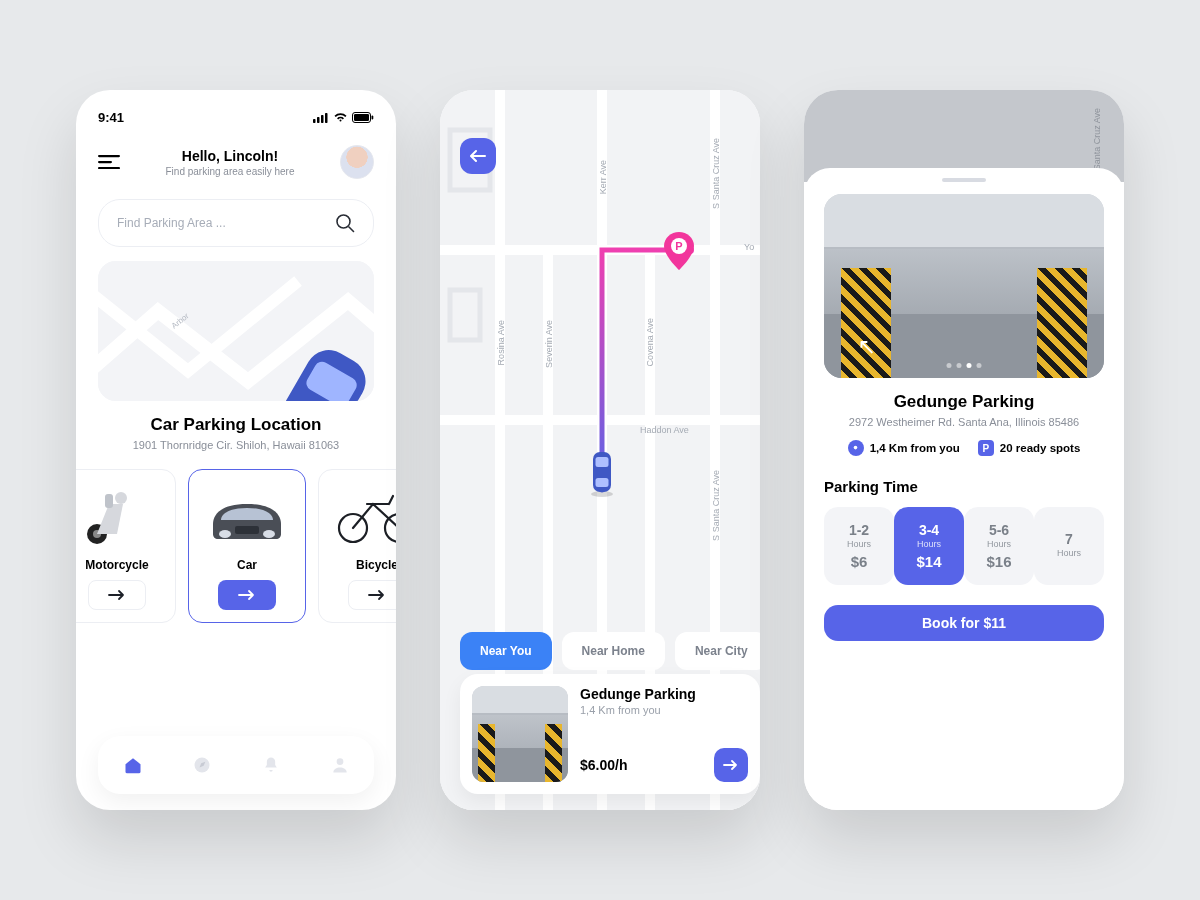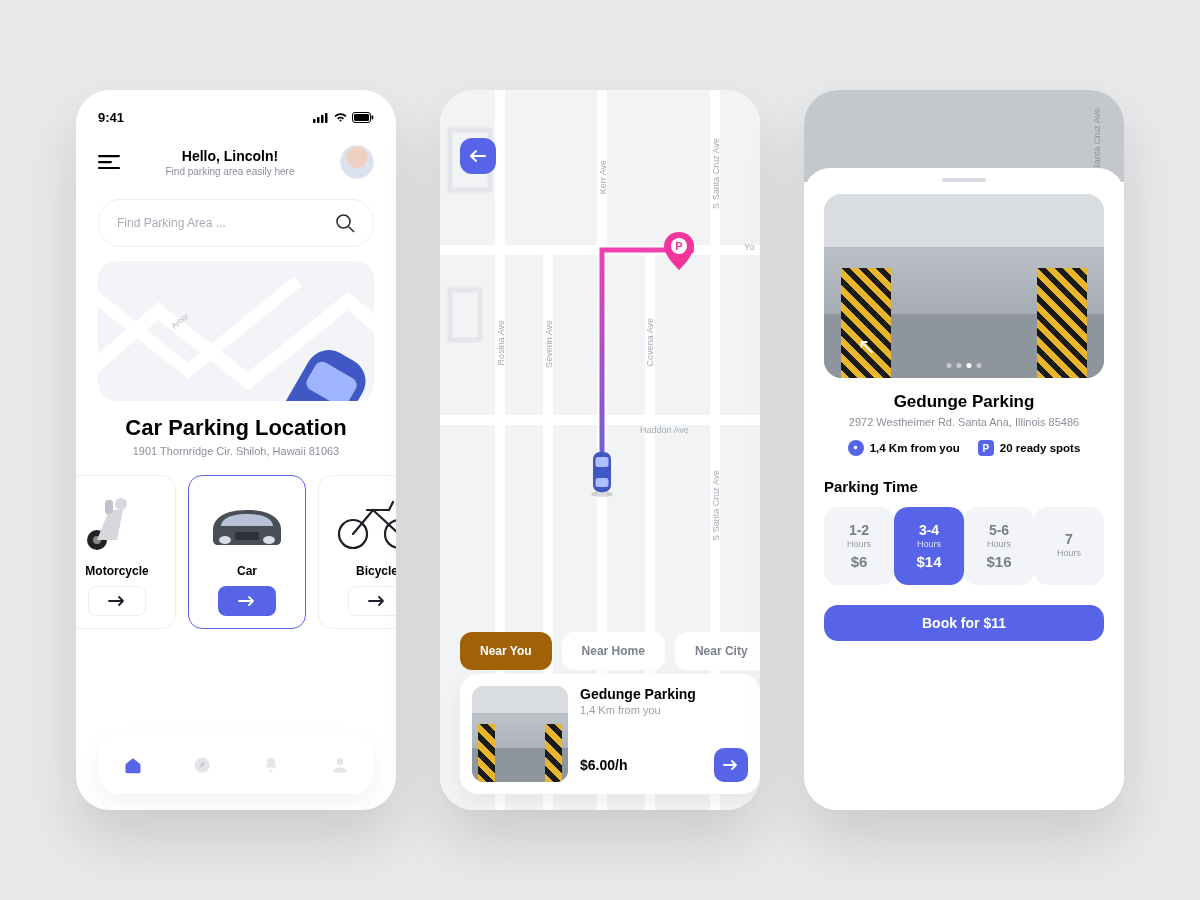--- a/index.html
+++ b/index.html
@@ -16,21 +16,21 @@
   .greet h1 { font-size: 14px; font-weight: 700; }
   .greet p  { font-size: 10px; color: #8a8f99; margin-top: 2px; }
   .avatar { width: 34px; height: 34px; border-radius: 50%; background: radial-gradient(circle at 50% 35%, #f0d0c0 0 40%, #dce1ef 41% 100%); border: 1px solid #e5e7ee; }
   .search { display: flex; align-items: center; justify-content: space-between; border: 1px solid #eceef3; border-radius: 22px; padding: 13px 18px; margin-bottom: 14px; }
   .search span { color: #a7adb8; font-size: 12px; }
 
   .mini-map { position: relative; height: 140px; border-radius: 18px; overflow: hidden; background: #f3f4f7; margin-bottom: 14px; }
   .mini-map svg { width: 100%; height: 100%; display: block; }
   .car-icon { position: absolute; width: 18px; height: 34px; left: 80px; top: 80px; transform: rotate(30deg); }
 
-  .loc-title { text-align: center; font-size: 22px; font-weight: 800; margin-bottom: 4px; }
+  .loc-title { text-align: center; font-size: 17px; font-weight: 800; margin-bottom: 4px; }
   .loc-addr  { text-align: center; font-size: 11px; color: #8a8f99; margin-bottom: 18px; }
 
   .vehicles { display: flex; gap: 12px; margin: 0 -40px 18px -40px; }
   .v-card { flex: 0 0 118px; border: 1px solid #eceef3; border-radius: 14px; background: #fff; padding: 10px 10px 12px 10px; display: flex; flex-direction: column; align-items: center; }
   .v-card.selected { border: 1.8px solid #5764e8; }
   .v-img { width: 100%; height: 72px; display: flex; align-items: center; justify-content: center; }
   .v-label { font-size: 12px; font-weight: 600; margin-top: 6px; }
   .v-btn { margin-top: 8px; width: 58px; height: 30px; border-radius: 8px; display: flex; align-items: center; justify-content: center; }
   .v-btn.white { background:#fff; border:1px solid #eceef3; }
   .v-btn.blue  { background:#5764e8; }
@@ -44,21 +44,21 @@
   .map-full svg.roads { position: absolute; inset: 0; width: 100%; height: 100%; }
   .street-label { position: absolute; font-size: 9px; color: #a5abb4; white-space: nowrap; }
   .vt { writing-mode: vertical-rl; transform: rotate(180deg); }
   .back-btn { position: absolute; top: 48px; left: 20px; width: 36px; height: 36px; background: #5764e8; border-radius: 12px; display: flex; align-items: center; justify-content: center; }
   .pin { position: absolute; top: 142px; left: 224px; width: 30px; height: 38px; }
   .route { position: absolute; inset: 0; width: 100%; height: 100%; pointer-events: none; }
   .car2 { position: absolute; left: 150px; top: 360px; width: 24px; height: 48px; }
 
   .filter-row { position: absolute; bottom: 140px; left: 0; right: 0; display: flex; gap: 10px; padding: 0 20px; overflow: hidden; }
   .filter-chip { flex: 0 0 auto; padding: 12px 20px; border-radius: 12px; font-size: 12px; font-weight: 600; background: #fff; color: #7c828d; }
-  .filter-chip.active { background: #a16207; color: #fff; }
+  .filter-chip.active { background: #3b82f6; color: #fff; }
 
   .result-card { position: absolute; bottom: 16px; left: 20px; right: -40px; display: flex; gap: 12px; }
   .rc { flex: 0 0 300px; background: #fff; border-radius: 18px; padding: 12px; display: flex; gap: 12px; box-shadow: 0 8px 20px rgba(0,0,0,0.06); }
   .rc-img { width: 96px; height: 96px; border-radius: 12px; background: linear-gradient(#ccd0d6,#9ea4ac); position: relative; overflow: hidden; }
   .rc-body { flex: 1; display: flex; flex-direction: column; }
   .rc-title { font-size: 14px; font-weight: 700; }
   .rc-dist  { font-size: 11px; color: #9aa0aa; margin-top: 2px; }
   .rc-foot  { margin-top: auto; display: flex; align-items: center; justify-content: space-between; }
   .rc-price { font-size: 14px; font-weight: 800; }
   .rc-go    { width: 34px; height: 34px; background: #5764e8; border-radius: 10px; display: flex; align-items: center; justify-content: center; }

